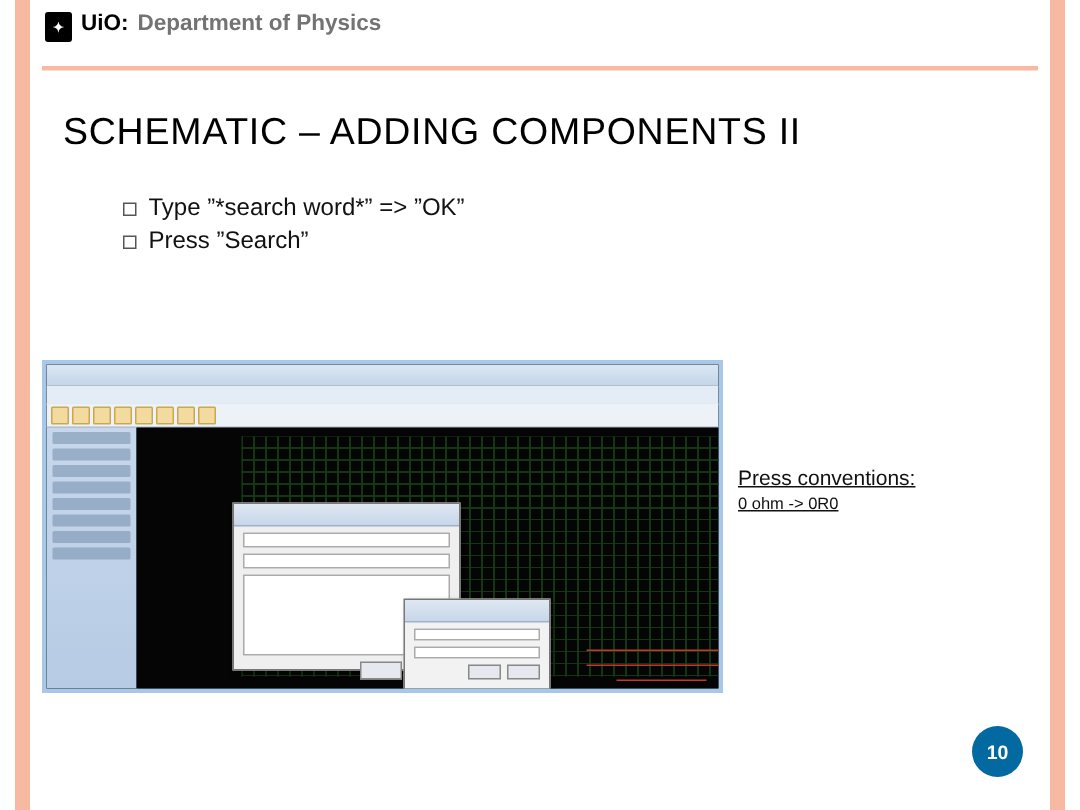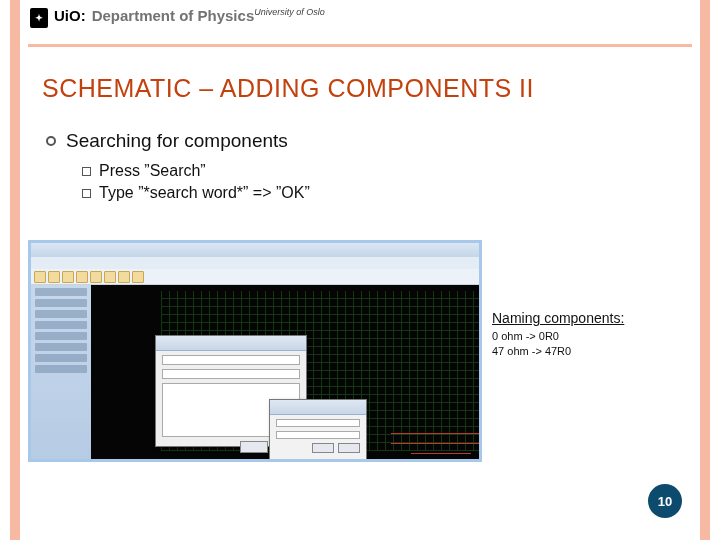--- a/index.html
+++ b/index.html
@@ -36,21 +36,21 @@
     display: flex;
     align-items: center;
     justify-content: center;
     color: #fff;
     font-size: 9px;
     font-weight: bold;
     border-radius: 2px;
   }
   .header-text {
     display: flex;
-    flex-direction: row;
+    flex-direction: column;
     line-height: 1.05;
   }
   .header-brand-line {
     display: flex;
     align-items: baseline;
     gap: 6px;
   }
   .brand {
     font-weight: 700;
     font-size: 15px;
@@ -73,21 +73,21 @@
     right: 28px;
     top: 44px;
     height: 3px;
     background: #f7b9a1;
   }
   .title {
     position: absolute;
     left: 42px;
     top: 74px;
     font-size: 25px;
-    color: #c2410c;
+    color: #000000;
     font-family: "Trebuchet MS", Arial, sans-serif;
     letter-spacing: 0.5px;
     font-variant: small-caps;
   }
   .body {
     position: absolute;
     left: 46px;
     top: 130px;
     right: 40px;
     color: #111;
@@ -254,30 +254,31 @@
     color: #111;
   }
   .notes-title {
     font-size: 14px;
     text-decoration: underline;
     margin-bottom: 3px;
   }
   .notes-group {
     margin-bottom: 10px;
     line-height: 1.35;
+    text-decoration: underline;
   }
   
   .pagenum {
     position: absolute;
     right: 38px;
     bottom: 22px;
     width: 34px;
     height: 34px;
     border-radius: 50%;
-    background: #0c4a6e;
+    background: #0369a1;
     color: #fff;
     display: flex;
     align-items: center;
     justify-content: center;
     font-size: 13px;
     font-weight: 700;
   }
 </style>
 </head>
 <body>
@@ -285,42 +286,37 @@
 <div class="border-left"></div>
 <div class="border-right"></div>
 
 <div class="header">
   <div class="logo-seal">✦</div>
   <div class="header-text">
     <div class="header-brand-line">
       <span class="brand"><span>UiO</span><span class="brand-dots">:</span></span>
       <span class="dept">Department of Physics</span>
     </div>
-    <span class="subbrand">University of Oslo</span>
   </div>
 </div>
 <div class="header-rule"></div>
 
 <div class="title">
   <span>SCHEMATIC – ADDING COMPONENTS II</span>
 </div>
 
 <div class="body">
-  <div class="bullet-row">
-    <span class="bullet-icon"></span>
-    <span>Searching for components</span>
-  </div>
   <div class="sub-bullets">
     <div class="sub-row">
       <span class="square"></span>
-      <span>Press ”Search”</span>
+      <span>Type ”*search word*” =&gt; ”OK”</span>
     </div>
     <div class="sub-row">
       <span class="square"></span>
-      <span>Type ”*search word*” =&gt; ”OK”</span>
+      <span>Press ”Search”</span>
     </div>
   </div>
 </div>
 
 <div class="shot">
   <div class="shot-top"></div>
   <div class="shot-menus"></div>
   <div class="shot-toolbar">
     <span class="tb-btn"></span>
     <span class="tb-btn"></span>
@@ -362,24 +358,23 @@
       <div class="dlg-field" style="height:6px;"></div>
       <div class="dlg-btns">
         <span class="dlg-btn" style="width:20px;height:8px;"></span>
         <span class="dlg-btn" style="width:20px;height:8px;"></span>
       </div>
     </div>
   </div>
 </div>
 
 <div class="notes">
-  <div class="notes-title">Naming components:</div>
+  <div class="notes-title">Press conventions:</div>
   <div class="notes-group">
     <div>0 ohm -&gt; 0R0</div>
-    <div>47 ohm -&gt; 47R0</div>
   </div>
   <div class="notes-group">
   </div>
 </div>
 
 <div class="pagenum">
   <span>10</span>
 </div>
 
 </body></html>

